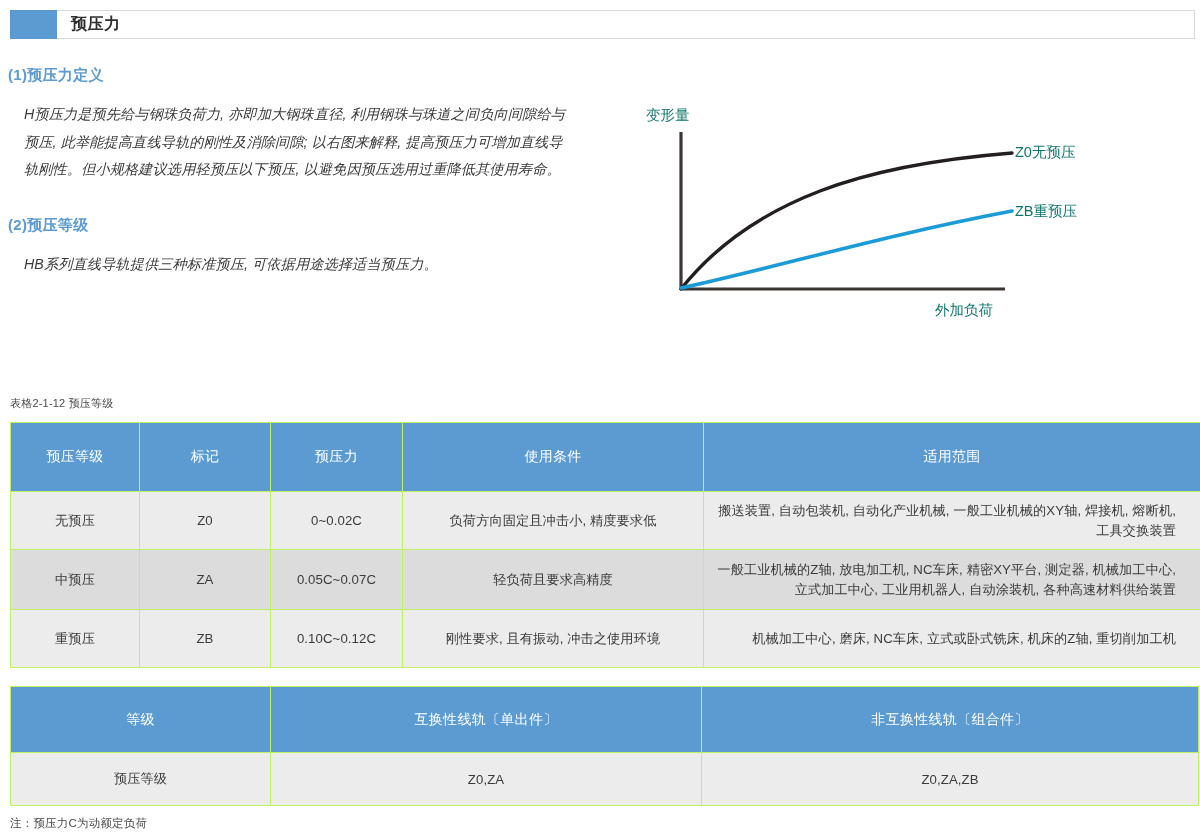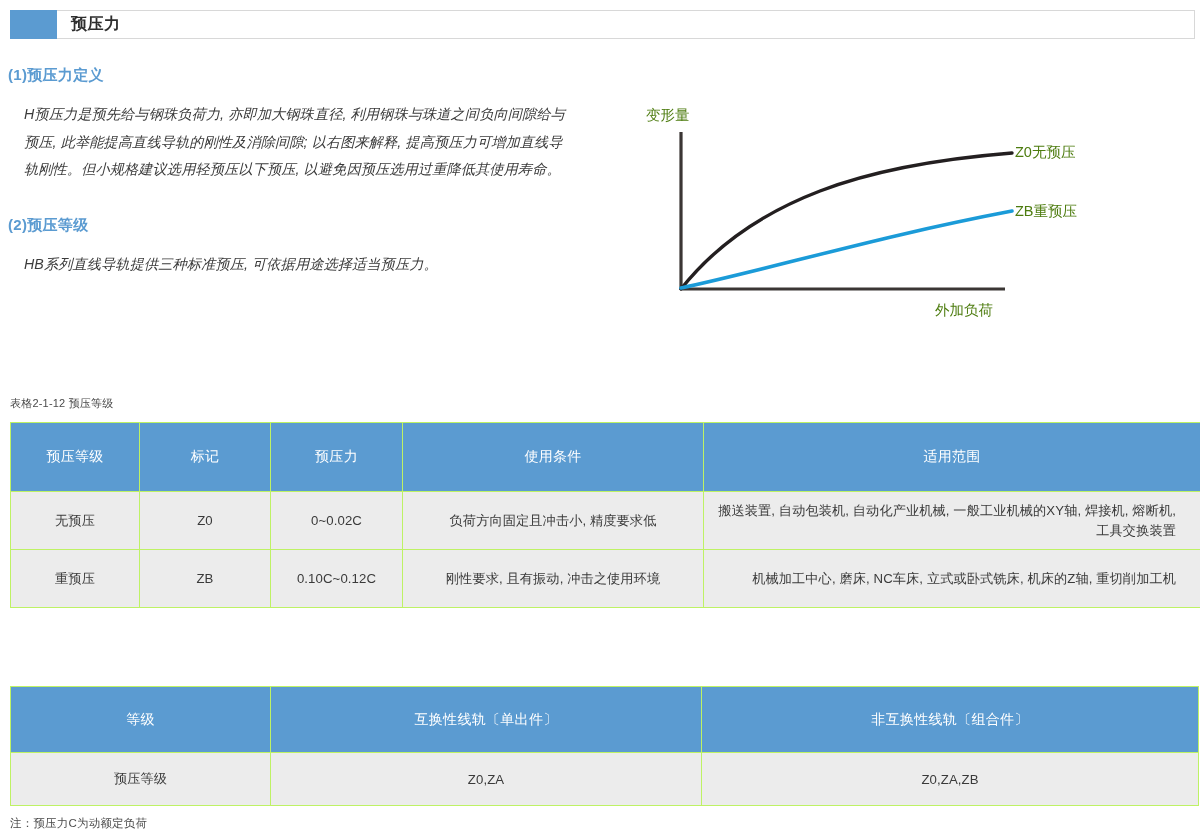--- a/index.html
+++ b/index.html
@@ -79,21 +79,21 @@
     position: absolute;
     left: 620px;
     top: 96px;
     width: 560px;
     height: 240px;
   }
   .chart-svg { display: block; }
   .chart-label {
     position: absolute;
     font-size: 14.5px;
-    color: #4d7c0f;
+    color: #0f766e;
     white-space: nowrap;
   }
   .lbl-y    { left: 26px;  top: 10px; }
   .lbl-x    { left: 315px; top: 205px; }
   .lbl-z0   { left: 395px; top: 47px; }
   .lbl-zb   { left: 395px; top: 106px; }
 
   
   .tbl-caption {
     position: absolute;
@@ -215,20 +215,27 @@
     </tr>
   </thead>
   <tbody>
     <tr class="row-a r1">
       <td class="ctr">无预压</td>
       <td class="ctr">Z0</td>
       <td class="ctr">0~0.02C</td>
       <td class="ctr">负荷方向固定且冲击小, 精度要求低</td>
       <td class="lft">搬送装置, 自动包装机, 自动化产业机械, 一般工业机械的XY轴, 焊接机, 熔断机, 工具交换装置</td>
     </tr>
+    <tr class="row-b r2">
+      <td class="ctr">中预压</td>
+      <td class="ctr">ZA</td>
+      <td class="ctr">0.05C~0.07C</td>
+      <td class="ctr">轻负荷且要求高精度</td>
+      <td class="lft">一般工业机械的Z轴, 放电加工机, NC车床, 精密XY平台, 测定器, 机械加工中心, 立式加工中心, 工业用机器人, 自动涂装机, 各种高速材料供给装置</td>
+    </tr>
     <tr class="row-a r3">
       <td class="ctr">重预压</td>
       <td class="ctr">ZB</td>
       <td class="ctr">0.10C~0.12C</td>
       <td class="ctr">刚性要求, 且有振动, 冲击之使用环境</td>
       <td class="lft">机械加工中心, 磨床, NC车床, 立式或卧式铣床, 机床的Z轴, 重切削加工机</td>
     </tr>
   </tbody>
 </table>
 

